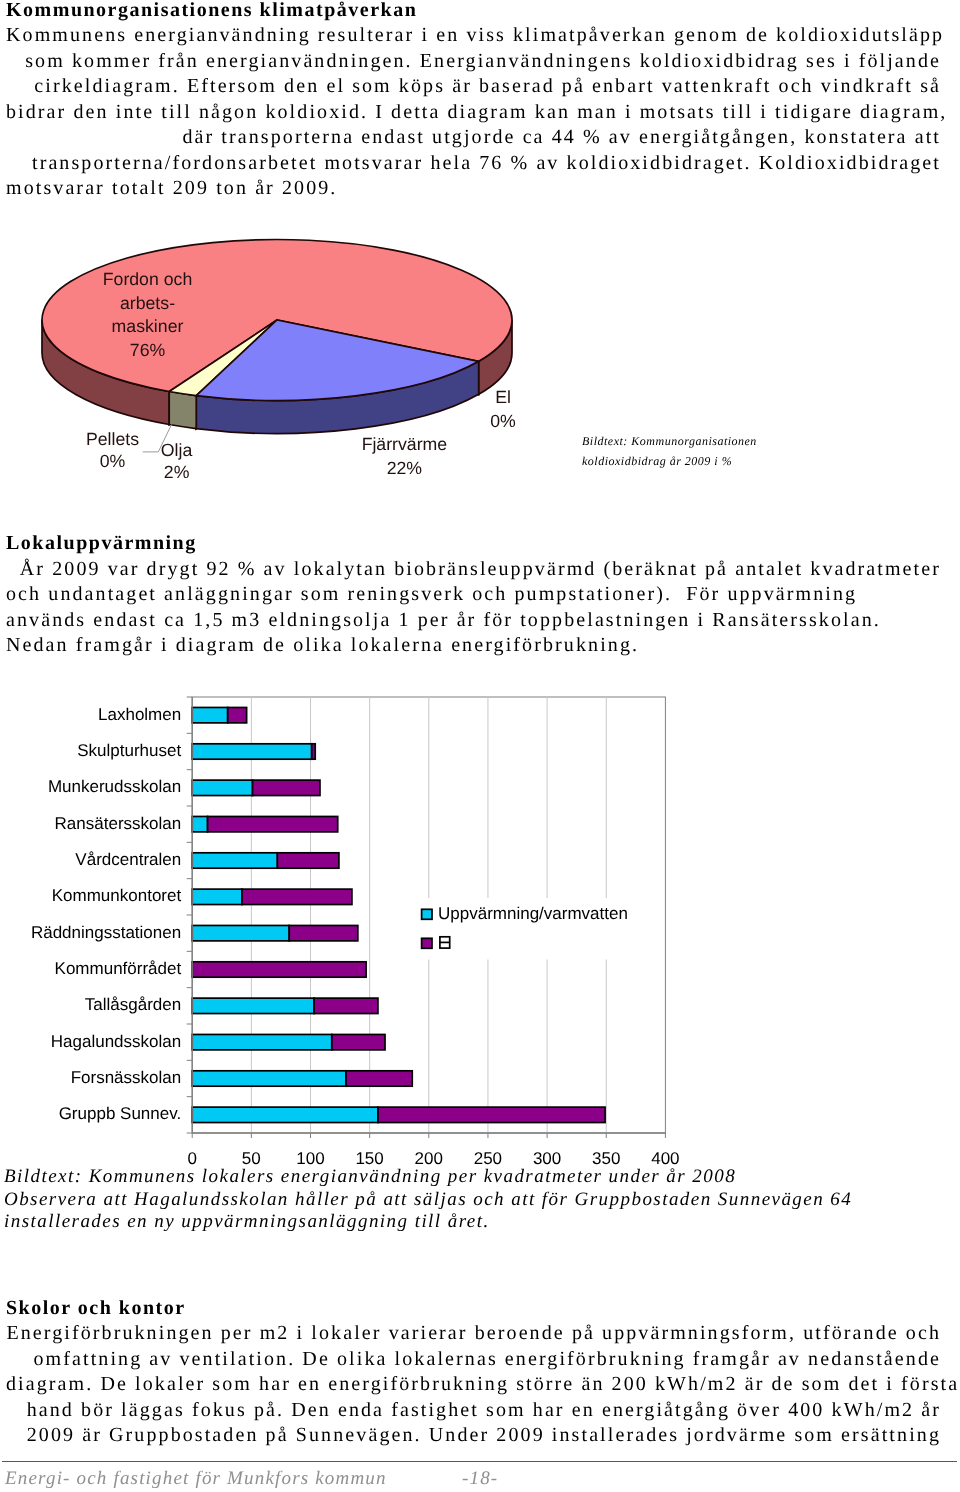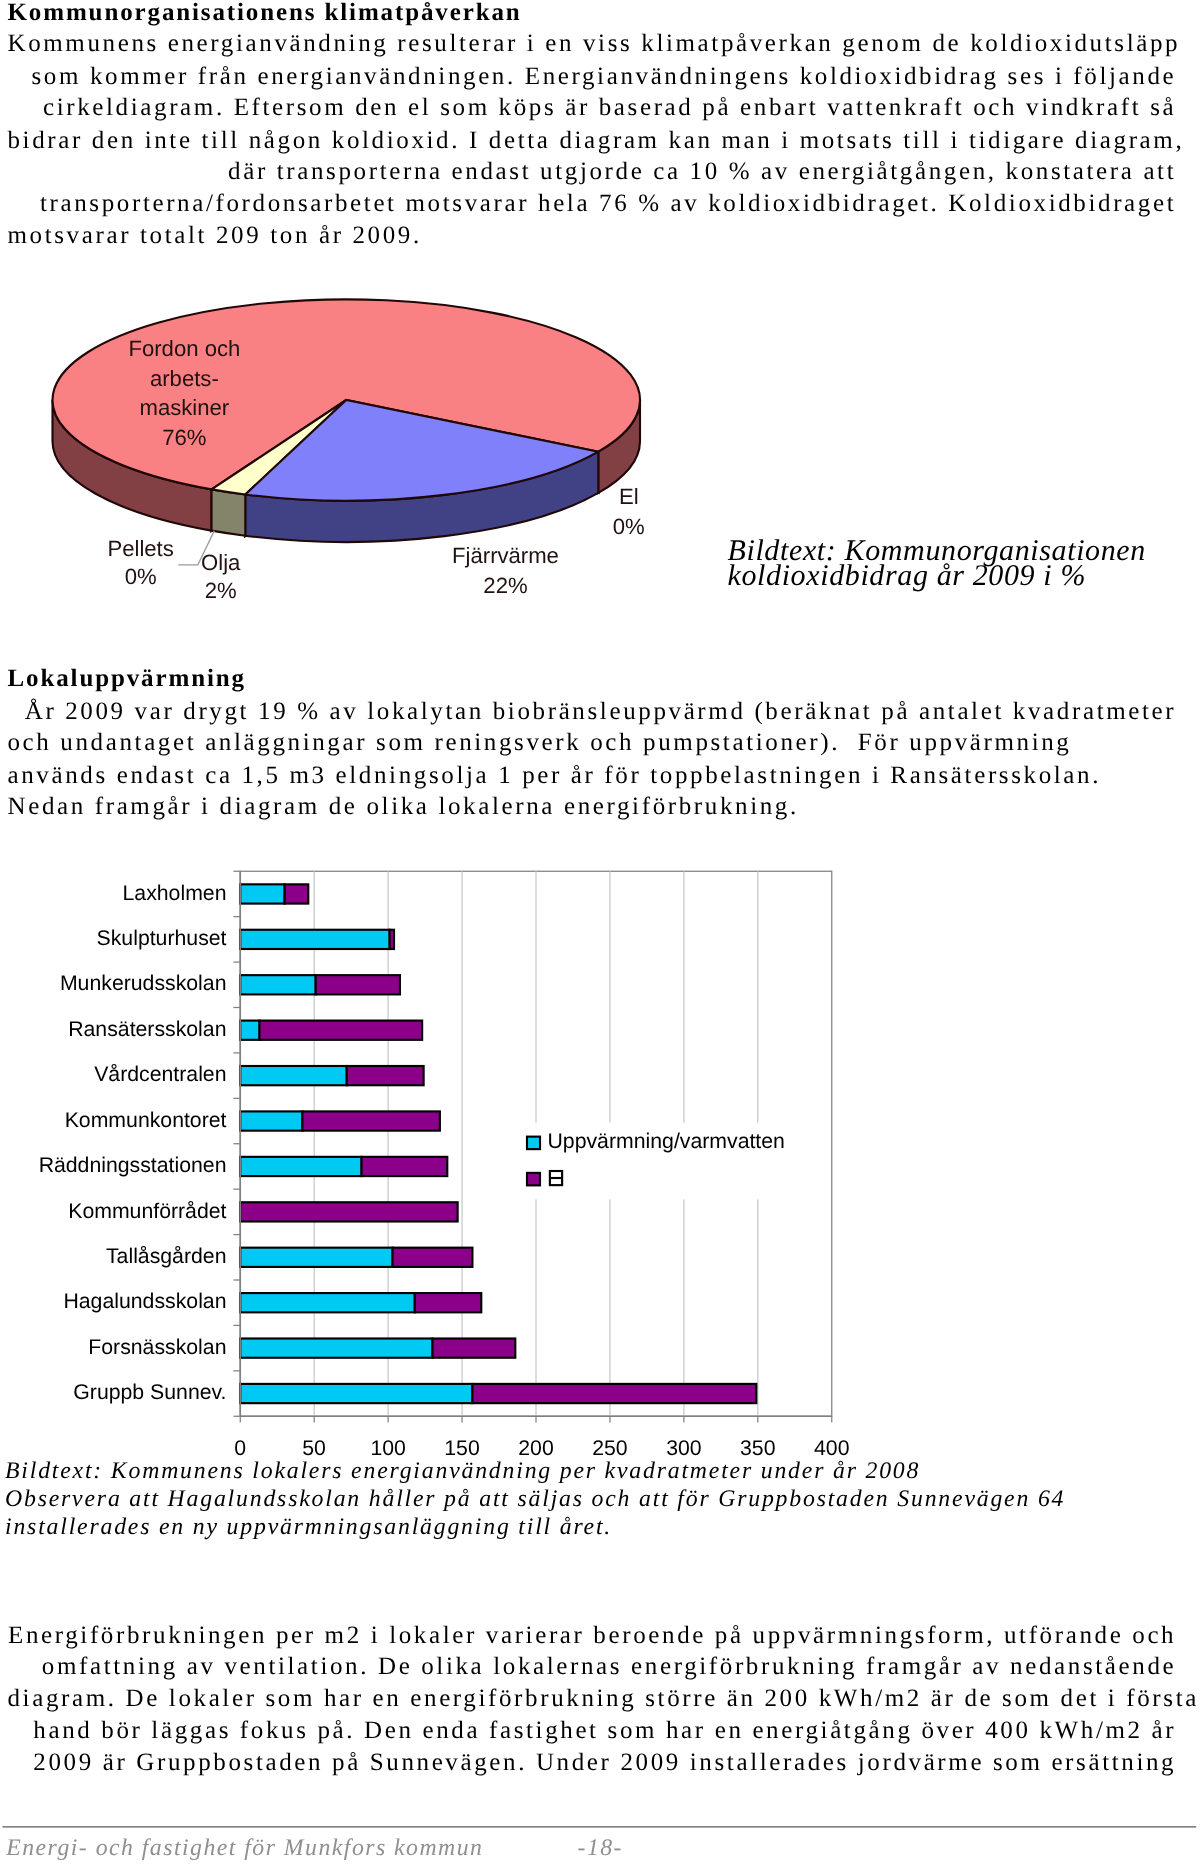--- a/index.html
+++ b/index.html
@@ -8,21 +8,21 @@
        font-family:"Liberation Serif",serif;color:#000;
        -webkit-font-smoothing:antialiased;text-rendering:geometricPrecision;}
   .page{position:absolute;left:0;top:0;width:960px;height:1492px;transform:translateZ(0);}
 
   .blk{position:absolute;left:6px;width:935px;font-size:20px;line-height:25.55px;letter-spacing:2.1px;}
   .blk .ln{white-space:pre;text-align:right;}
   .blk .ln.l{text-align:left;}
   .blk .hd{font-weight:bold;letter-spacing:1.5px;white-space:pre;}
 
   .cap{position:absolute;font-style:italic;line-height:22.5px;}
-  .cap.small{font-size:24px;letter-spacing:0.5px;line-height:20.3px;font-style:italic;}
+  .cap.small{font-size:12px;letter-spacing:0.5px;line-height:20.3px;font-style:italic;}
   .cap.big{font-size:19px;letter-spacing:1.45px;line-height:22.6px;}
   .cap .ln{white-space:pre;}
 
   .frule{position:absolute;left:2px;top:1461px;width:955px;height:0;border-top:1.7px solid #595959;}
   .foot{position:absolute;top:1468px;font-style:italic;font-size:19px;color:#8f8f8f;letter-spacing:1.18px;white-space:pre;}
   .foot.left{left:5px;}
   .foot.num{left:462px;}
 
   svg{display:block;position:absolute;left:0;top:0;}
   .cl{font-family:"Liberation Sans",sans-serif;font-size:17.7px;fill:#221111;}
@@ -31,21 +31,21 @@
 </head>
 <body>
 
 <div class="page">
 <div class="blk" style="top:-2.4px;">
   <div class="hd">Kommunorganisationens klimatpåverkan</div>
   <div class="ln">Kommunens energianvändning resulterar i en viss klimatpåverkan genom de koldioxidutsläpp</div>
   <div class="ln">som kommer från energianvändningen. Energianvändningens koldioxidbidrag ses i följande</div>
   <div class="ln">cirkeldiagram. Eftersom den el som köps är baserad på enbart vattenkraft och vindkraft så</div>
   <div class="ln">bidrar den inte till någon koldioxid. I detta diagram kan man i motsats till i tidigare diagram,</div>
-  <div class="ln">där transporterna endast utgjorde ca 10 % av energiåtgången, konstatera att</div>
+  <div class="ln">där transporterna endast utgjorde ca 44 % av energiåtgången, konstatera att</div>
   <div class="ln">transporterna/fordonsarbetet motsvarar hela 76 % av koldioxidbidraget. Koldioxidbidraget</div>
   <div class="ln l">motsvarar totalt 209 ton år 2009.</div>
 </div>
 <svg width="960" height="500" viewBox="0 0 960 500" style="top:0px;">
 <g>
 <path d="M 277.00 320.00 L 169.22 391.53 L 169.22 424.53 L 277.00 353.00 Z" fill="#823F44" stroke="#200808" stroke-width="1.7"></path>
 <path d="M 277.00 320.00 L 478.65 361.34 L 478.65 394.34 L 277.00 353.00 Z" fill="#823F44" stroke="#200808" stroke-width="1.7"></path>
 <path d="M 277.00 320.00 L 196.24 395.60 L 196.24 428.60 L 277.00 353.00 Z" fill="#84846B" stroke="#200808" stroke-width="1.7"></path>
 <path d="M 277.00 320.00 L 169.22 391.53 L 169.22 424.53 L 277.00 353.00 Z" fill="#84846B" stroke="#200808" stroke-width="1.7"></path>
 <path d="M 277.00 320.00 L 478.65 361.34 L 478.65 394.34 L 277.00 353.00 Z" fill="#414186" stroke="#200808" stroke-width="1.7"></path>
@@ -79,21 +79,21 @@
 </g>
 <polyline points="142.7,451.9 158.3,451.9 171.5,424.5" fill="none" stroke="#9a9a9a" stroke-width="1"></polyline>
 
 </svg>
 <div class="cap small" style="left:582px;top:431px;">
   <div class="ln">Bildtext: Kommunorganisationen</div>
   <div class="ln">koldioxidbidrag år 2009 i %</div>
 </div>
 <div class="blk" style="top:531px;">
   <div class="hd">Lokaluppvärmning</div>
-  <div class="ln">År 2009 var drygt 19 % av lokalytan biobränsleuppvärmd (beräknat på antalet kvadratmeter</div>
+  <div class="ln">År 2009 var drygt 92 % av lokalytan biobränsleuppvärmd (beräknat på antalet kvadratmeter</div>
   <div class="ln l">och undantaget anläggningar som reningsverk och pumpstationer).  För uppvärmning</div>
   <div class="ln l">används endast ca 1,5 m3 eldningsolja 1 per år för toppbelastningen i Ransätersskolan.</div>
   <div class="ln l">Nedan framgår i diagram de olika lokalerna energiförbrukning.</div>
 </div>
 <svg width="960" height="1492" viewBox="0 0 960 1492" style="top:0px;">
 <rect x="192.2" y="697.0" width="473.20" height="436.00" fill="#ffffff" stroke="#808080" stroke-width="1"></rect>
 <g>
 <line x1="251.35" y1="697.00" x2="251.35" y2="1133.00" stroke="#c8c8c8" stroke-width="1"></line>
 <line x1="310.50" y1="697.00" x2="310.50" y2="1133.00" stroke="#c8c8c8" stroke-width="1"></line>
 <line x1="369.65" y1="697.00" x2="369.65" y2="1133.00" stroke="#c8c8c8" stroke-width="1"></line>
@@ -190,20 +190,21 @@
 <line x1="439.9" y1="942.4" x2="449.7" y2="942.4" stroke="#000" stroke-width="1.7"></line>
 </g>
 </g>
 </svg>
 <div class="cap big" style="left:4px;top:1153px;margin-top:13px;">
   <div class="ln">Bildtext: Kommunens lokalers energianvändning per kvadratmeter under år 2008</div>
   <div class="ln">Observera att Hagalundsskolan håller på att säljas och att för Gruppbostaden Sunnevägen 64</div>
   <div class="ln">installerades en ny uppvärmningsanläggning till året.</div>
 </div>
 <div class="blk" style="top:1295.6px;">
+  <div class="hd">Skolor och kontor</div>
   <div class="ln">Energiförbrukningen per m2 i lokaler varierar beroende på uppvärmningsform, utförande och</div>
   <div class="ln">omfattning av ventilation. De olika lokalernas energiförbrukning framgår av nedanstående</div>
   <div class="ln">diagram. De lokaler som har en energiförbrukning större än 200 kWh/m2 är de som det i första</div>
   <div class="ln">hand bör läggas fokus på. Den enda fastighet som har en energiåtgång över 400 kWh/m2 år</div>
   <div class="ln">2009 är Gruppbostaden på Sunnevägen. Under 2009 installerades jordvärme som ersättning</div>
 </div>
 <div class="frule"></div>
 <div class="foot left">Energi- och fastighet för Munkfors kommun</div>
 <div class="foot num">-18-</div>
   </div>

